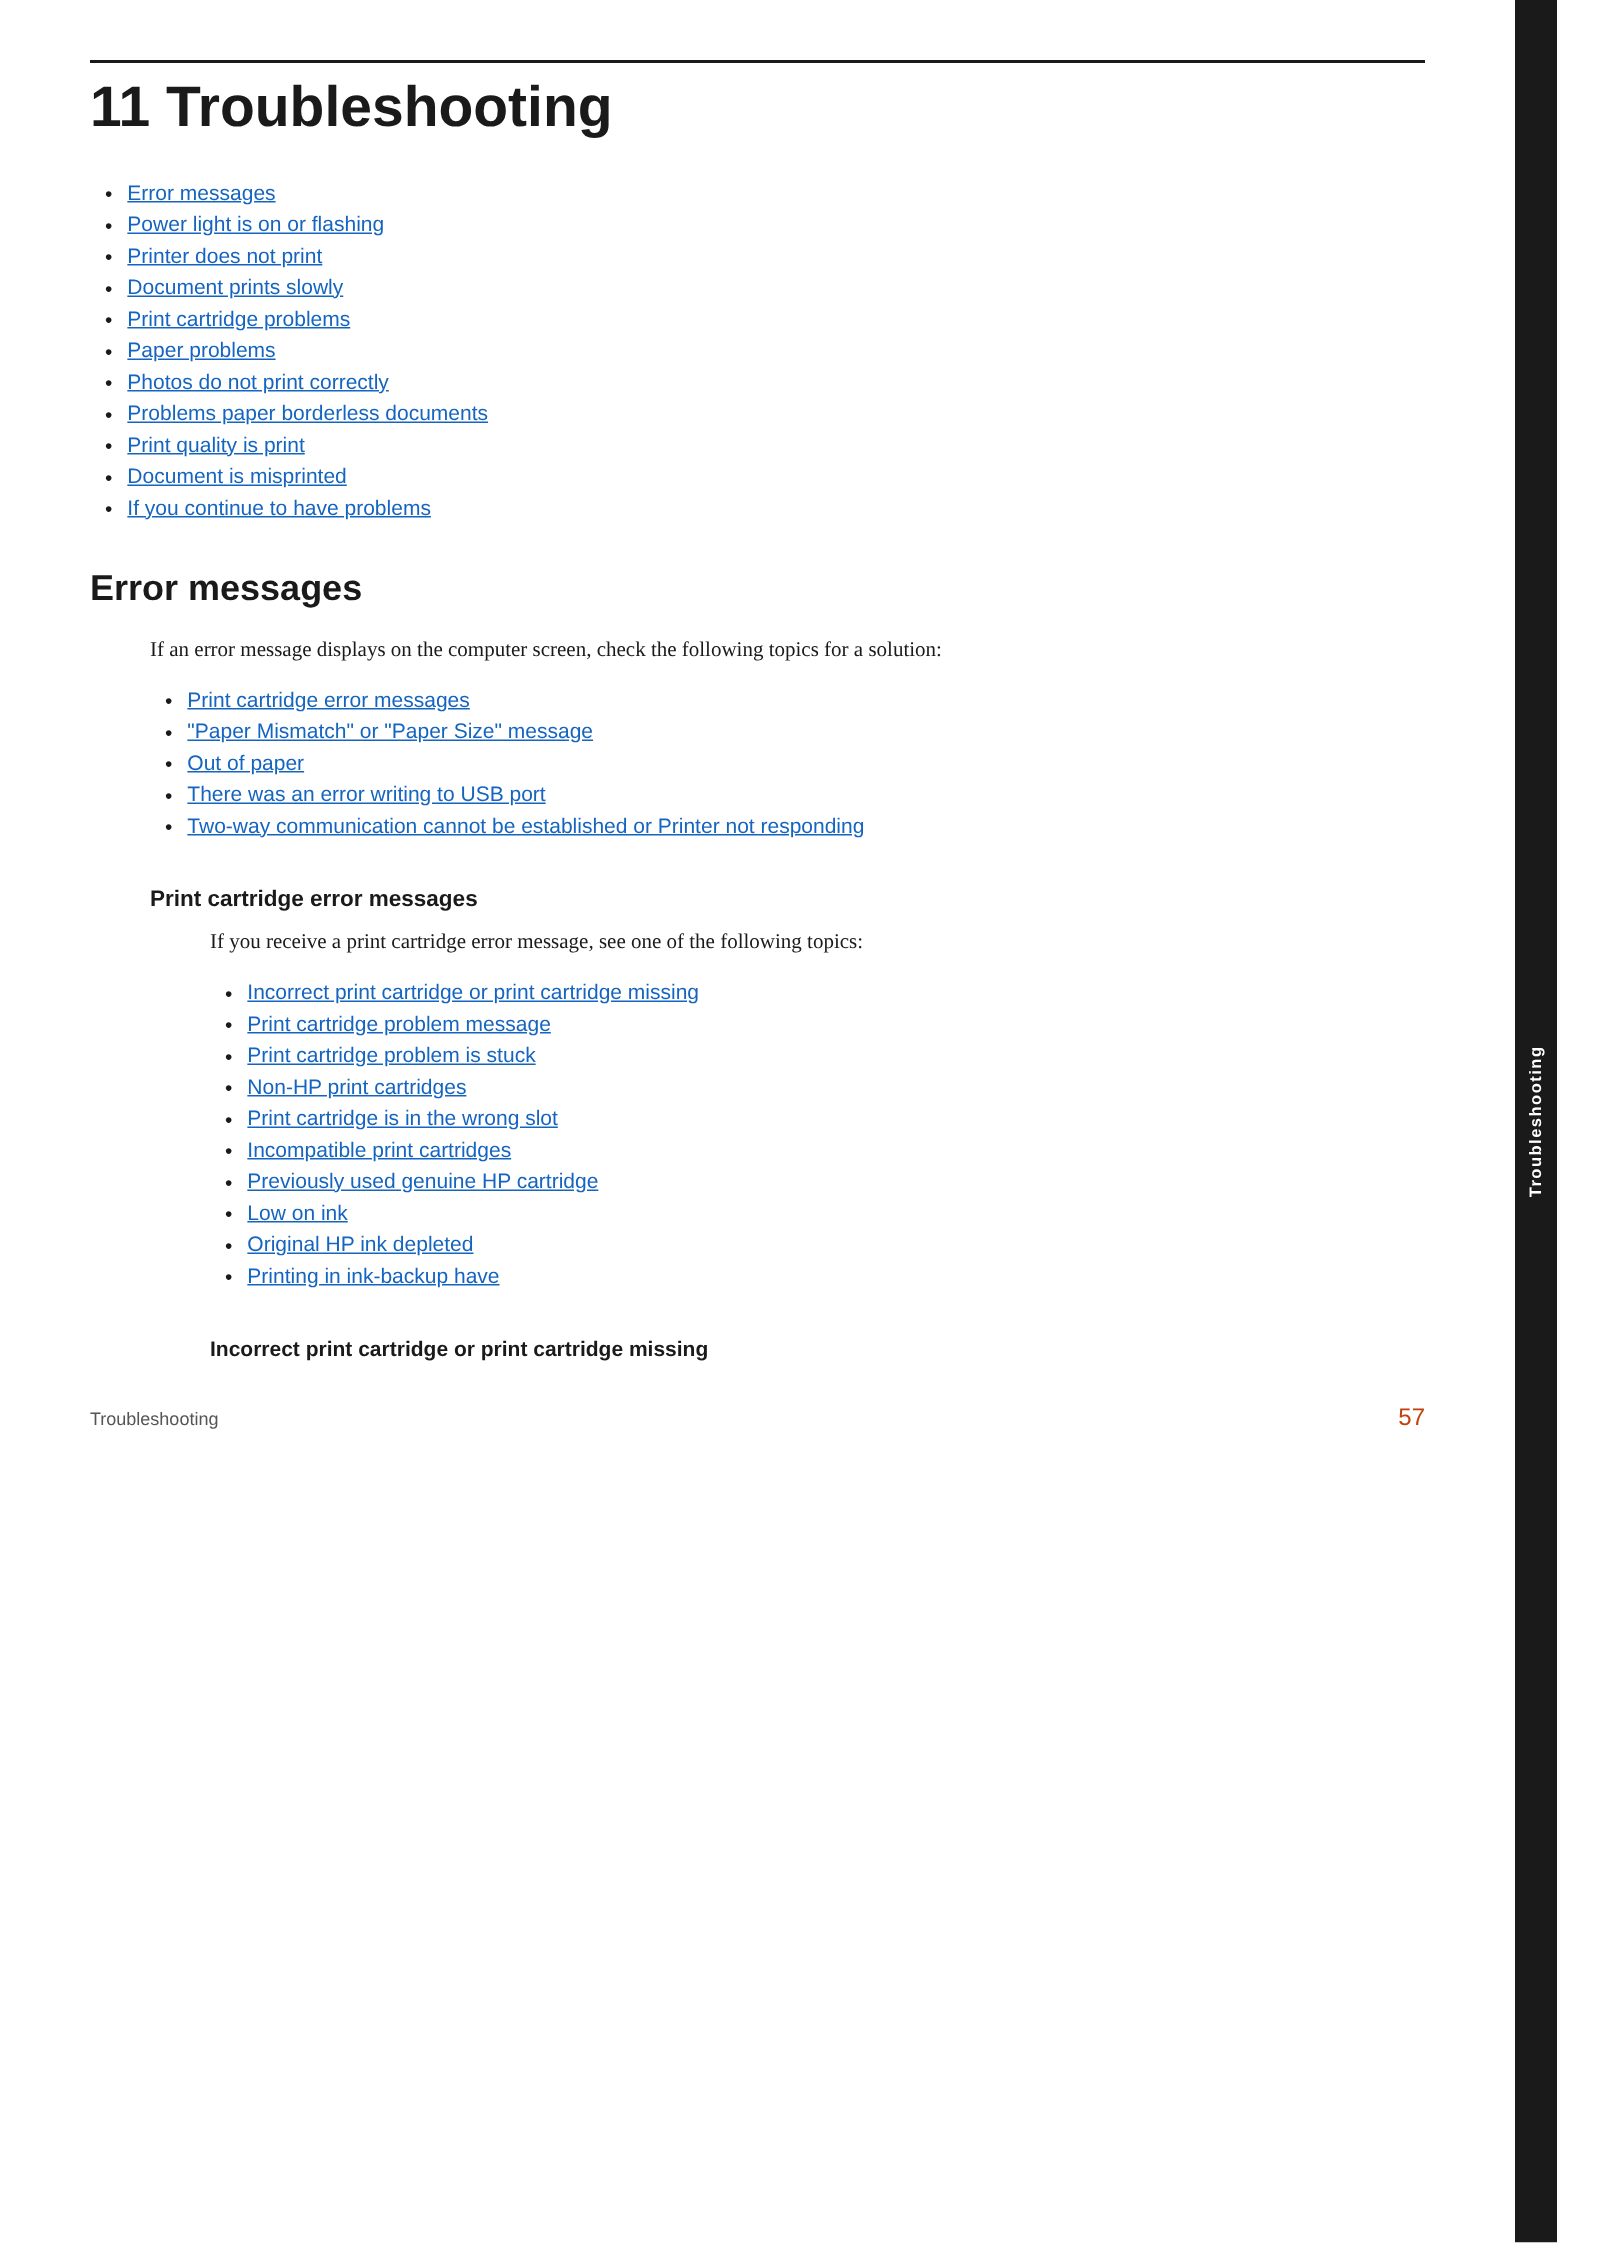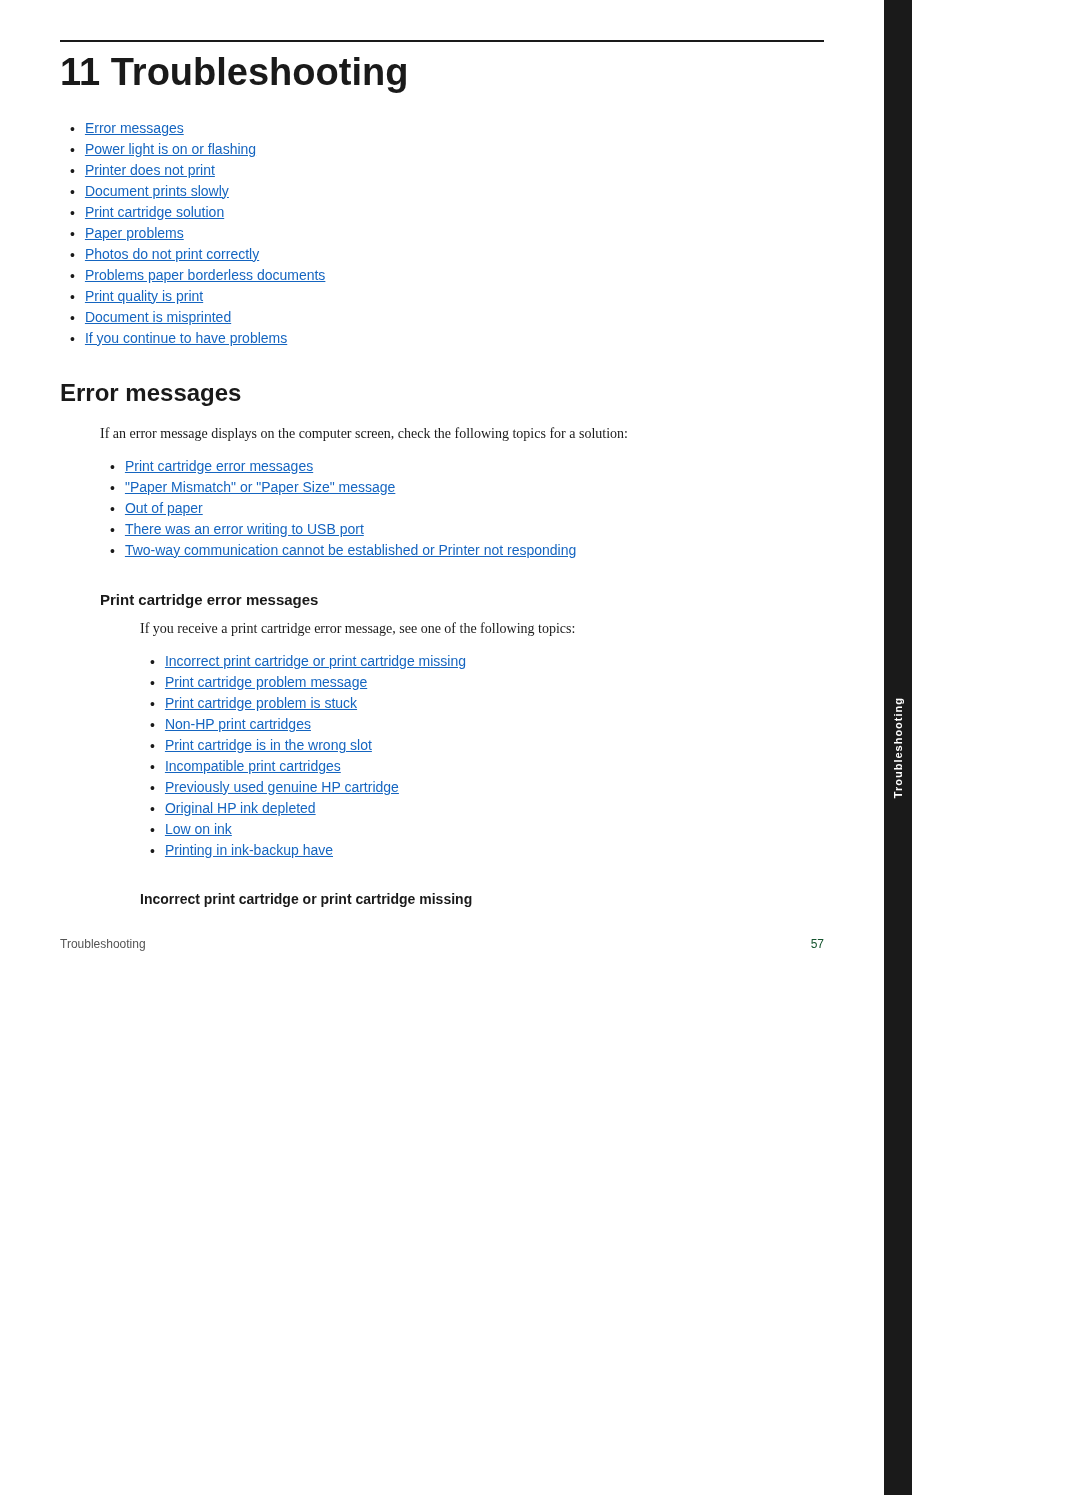--- a/index.html
+++ b/index.html
@@ -12,21 +12,21 @@
       background: #ffffff;
       font-family: Arial, Helvetica, sans-serif;
       font-size: 14px;
       color: #1a1a1a;
       display: flex;
       min-height: 100vh;
     }
 
     .page-container {
       display: flex;
-      width: 912px;
+      width: 1080px;
       min-height: 1495px;
       position: relative;
     }
 
     .main-content {
       flex: 1;
       padding: 40px 60px 60px 60px;
       max-width: 1010px;
     }
 
@@ -138,22 +138,22 @@
       padding-top: 20px;
       padding-bottom: 10px;
     }
 
     .footer-text {
       font-size: 12px;
       color: #555;
     }
 
     .footer-page {
-      font-size: 12px;
-      color: #14532d;
+      font-size: 16px;
+      color: #c2410c;
     }
 
     .spacer {
       flex: 1;
     }
   </style>
 </head>
 <body>
 
 <div class="page-container">
@@ -172,21 +172,21 @@
       <li>
           <a href="#power-light">Power light is on or flashing</a>
         </li>
       <li>
           <a href="#printer-not-print">Printer does not print</a>
         </li>
       <li>
           <a href="#prints-slowly">Document prints slowly</a>
         </li>
       <li>
-          <a href="#cartridge-problems">Print cartridge solution</a>
+          <a href="#cartridge-problems">Print cartridge problems</a>
         </li>
       <li>
           <a href="#paper-problems">Paper problems</a>
         </li>
       <li>
           <a href="#photos">Photos do not print correctly</a>
         </li>
       <li>
           <a href="#borderless">Problems paper borderless documents</a>
         </li>
@@ -245,24 +245,24 @@
           <li>
               <a href="#wrong-slot">Print cartridge is in the wrong slot</a>
             </li>
           <li>
               <a href="#incompatible">Incompatible print cartridges</a>
             </li>
           <li>
               <a href="#previously-used">Previously used genuine HP cartridge</a>
             </li>
           <li>
+              <a href="#low-ink">Low on ink</a>
+            </li>
+          <li>
               <a href="#ink-depleted">Original HP ink depleted</a>
-            </li>
-          <li>
-              <a href="#low-ink">Low on ink</a>
             </li>
           <li>
               <a href="#ink-backup">Printing in ink-backup have</a>
             </li>
         </ul>
 
         <h4 class="subsubsection-title" id="incorrect-cartridge">Incorrect print cartridge or print cartridge missing</h4>
 
       </div>
     </div>

